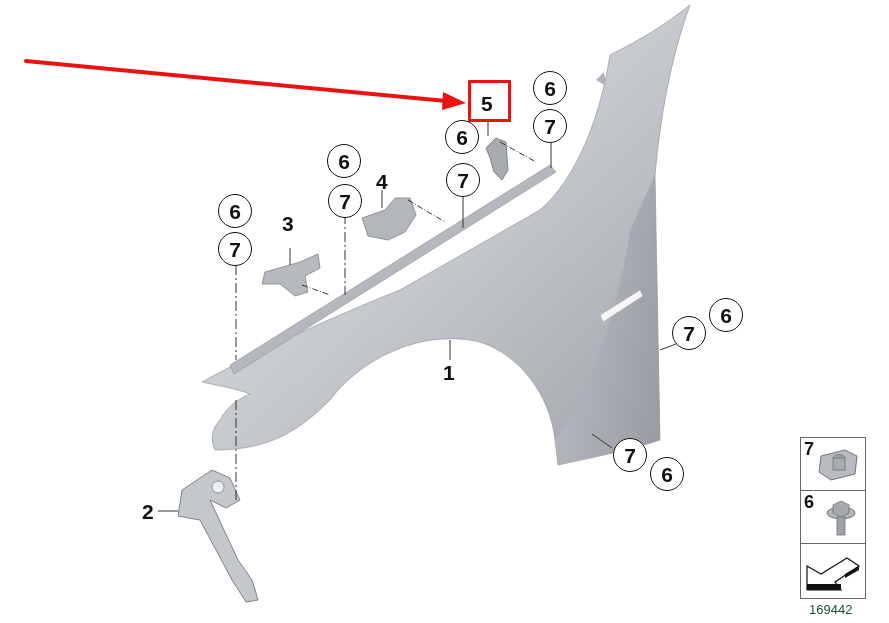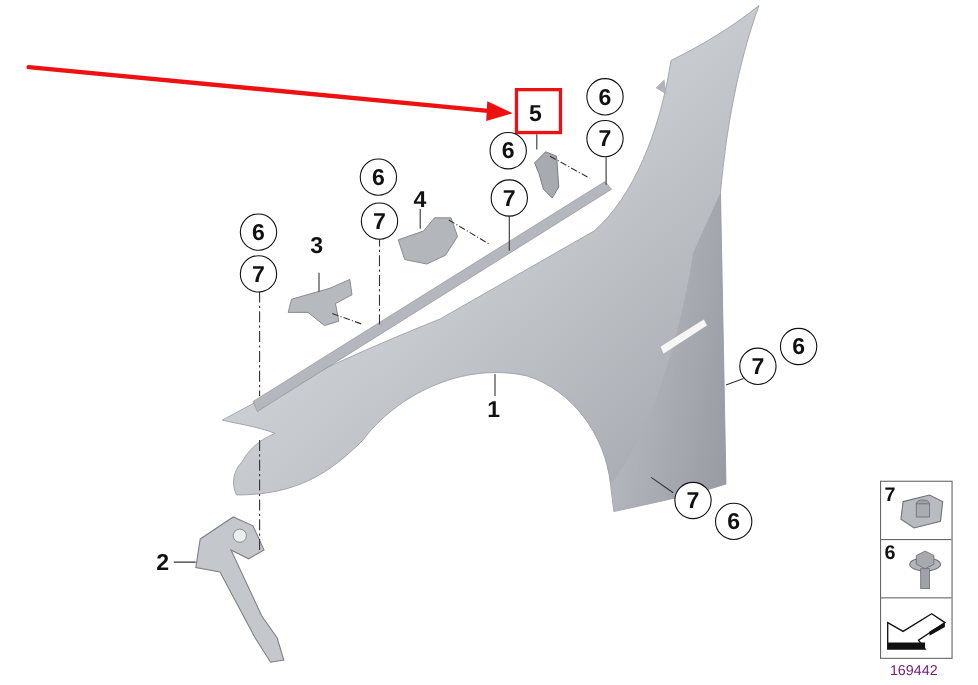--- a/index.html
+++ b/index.html
@@ -20,21 +20,21 @@
     }
     .legend {
       position: absolute; left: 800px; top: 437px; width: 66px; height: 162px;
       border: 1px solid #666; box-sizing: border-box; background: #fff;
     }
     .legend-cell {
       position: relative; height: 53px; border-bottom: 1px solid #666; box-sizing: border-box;
     }
     .legend-cell:last-child { border-bottom: none; }
     .legend-num { position: absolute; left: 3px; top: 1px; font-weight: bold; font-size: 18px; color: #111; }
-    .diagram-id { position: absolute; left: 809px; top: 602px; font-size: 13px; color: #701a75; }
+    .diagram-id { position: absolute; left: 809px; top: 602px; font-size: 13px; color: #14532d; }
   </style>
 </head>
 <body>
 
 <div class="stage">
 
   <svg class="drawing" width="889" height="623" viewBox="0 0 889 623">
     <defs>
       <linearGradient id="fenderGrad" x1="0" y1="0" x2="1" y2="1">
         <stop offset="0" stop-color="#e3e5e9"></stop>

